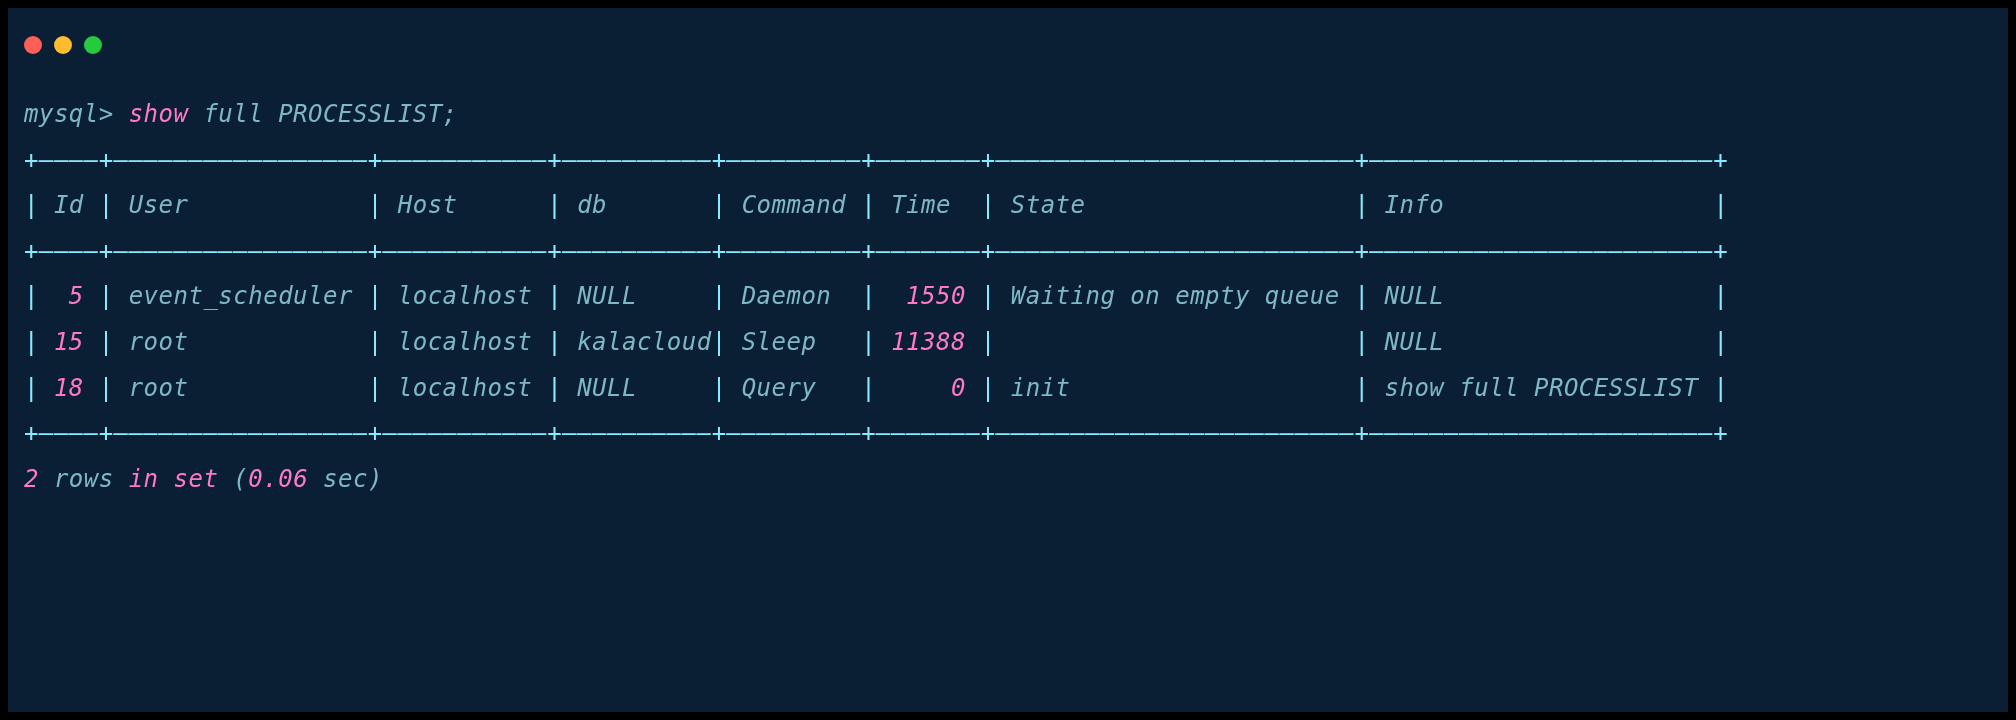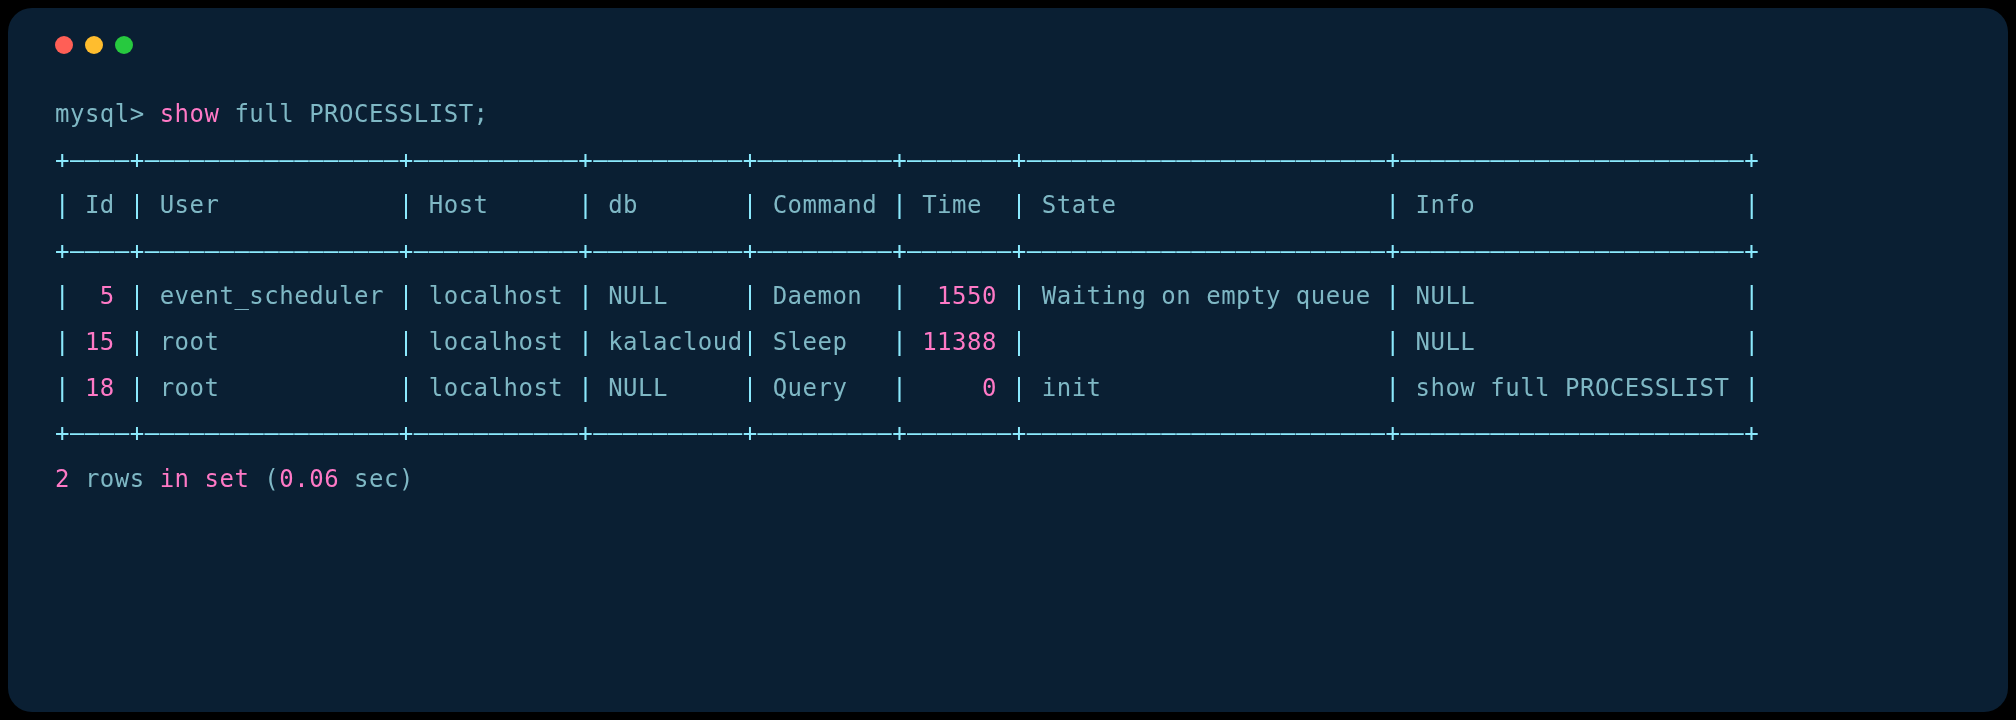--- a/index.html
+++ b/index.html
@@ -11,25 +11,26 @@
       background: #000;
       padding: 8px;
       font-family: 'Menlo', 'Monaco', 'Consolas', monospace;
       font-size: 24px;
       line-height: 1.9;
       width: 2016px;
       height: 720px;
     }
     .terminal {
       background: #0a1f33;
-      border-radius: 24px;
+      border-radius: 0;
       width: 100%;
       height: 100%;
-      padding: 28px 47px;
+      padding: 28px 16px;
       overflow: hidden;
+      font-style: italic;
     }
     .traffic-lights {
       display: flex;
       gap: 12px;
       margin-bottom: 38px;
     }
     .light {
       width: 18px;
       height: 18px;
       border-radius: 50%;

